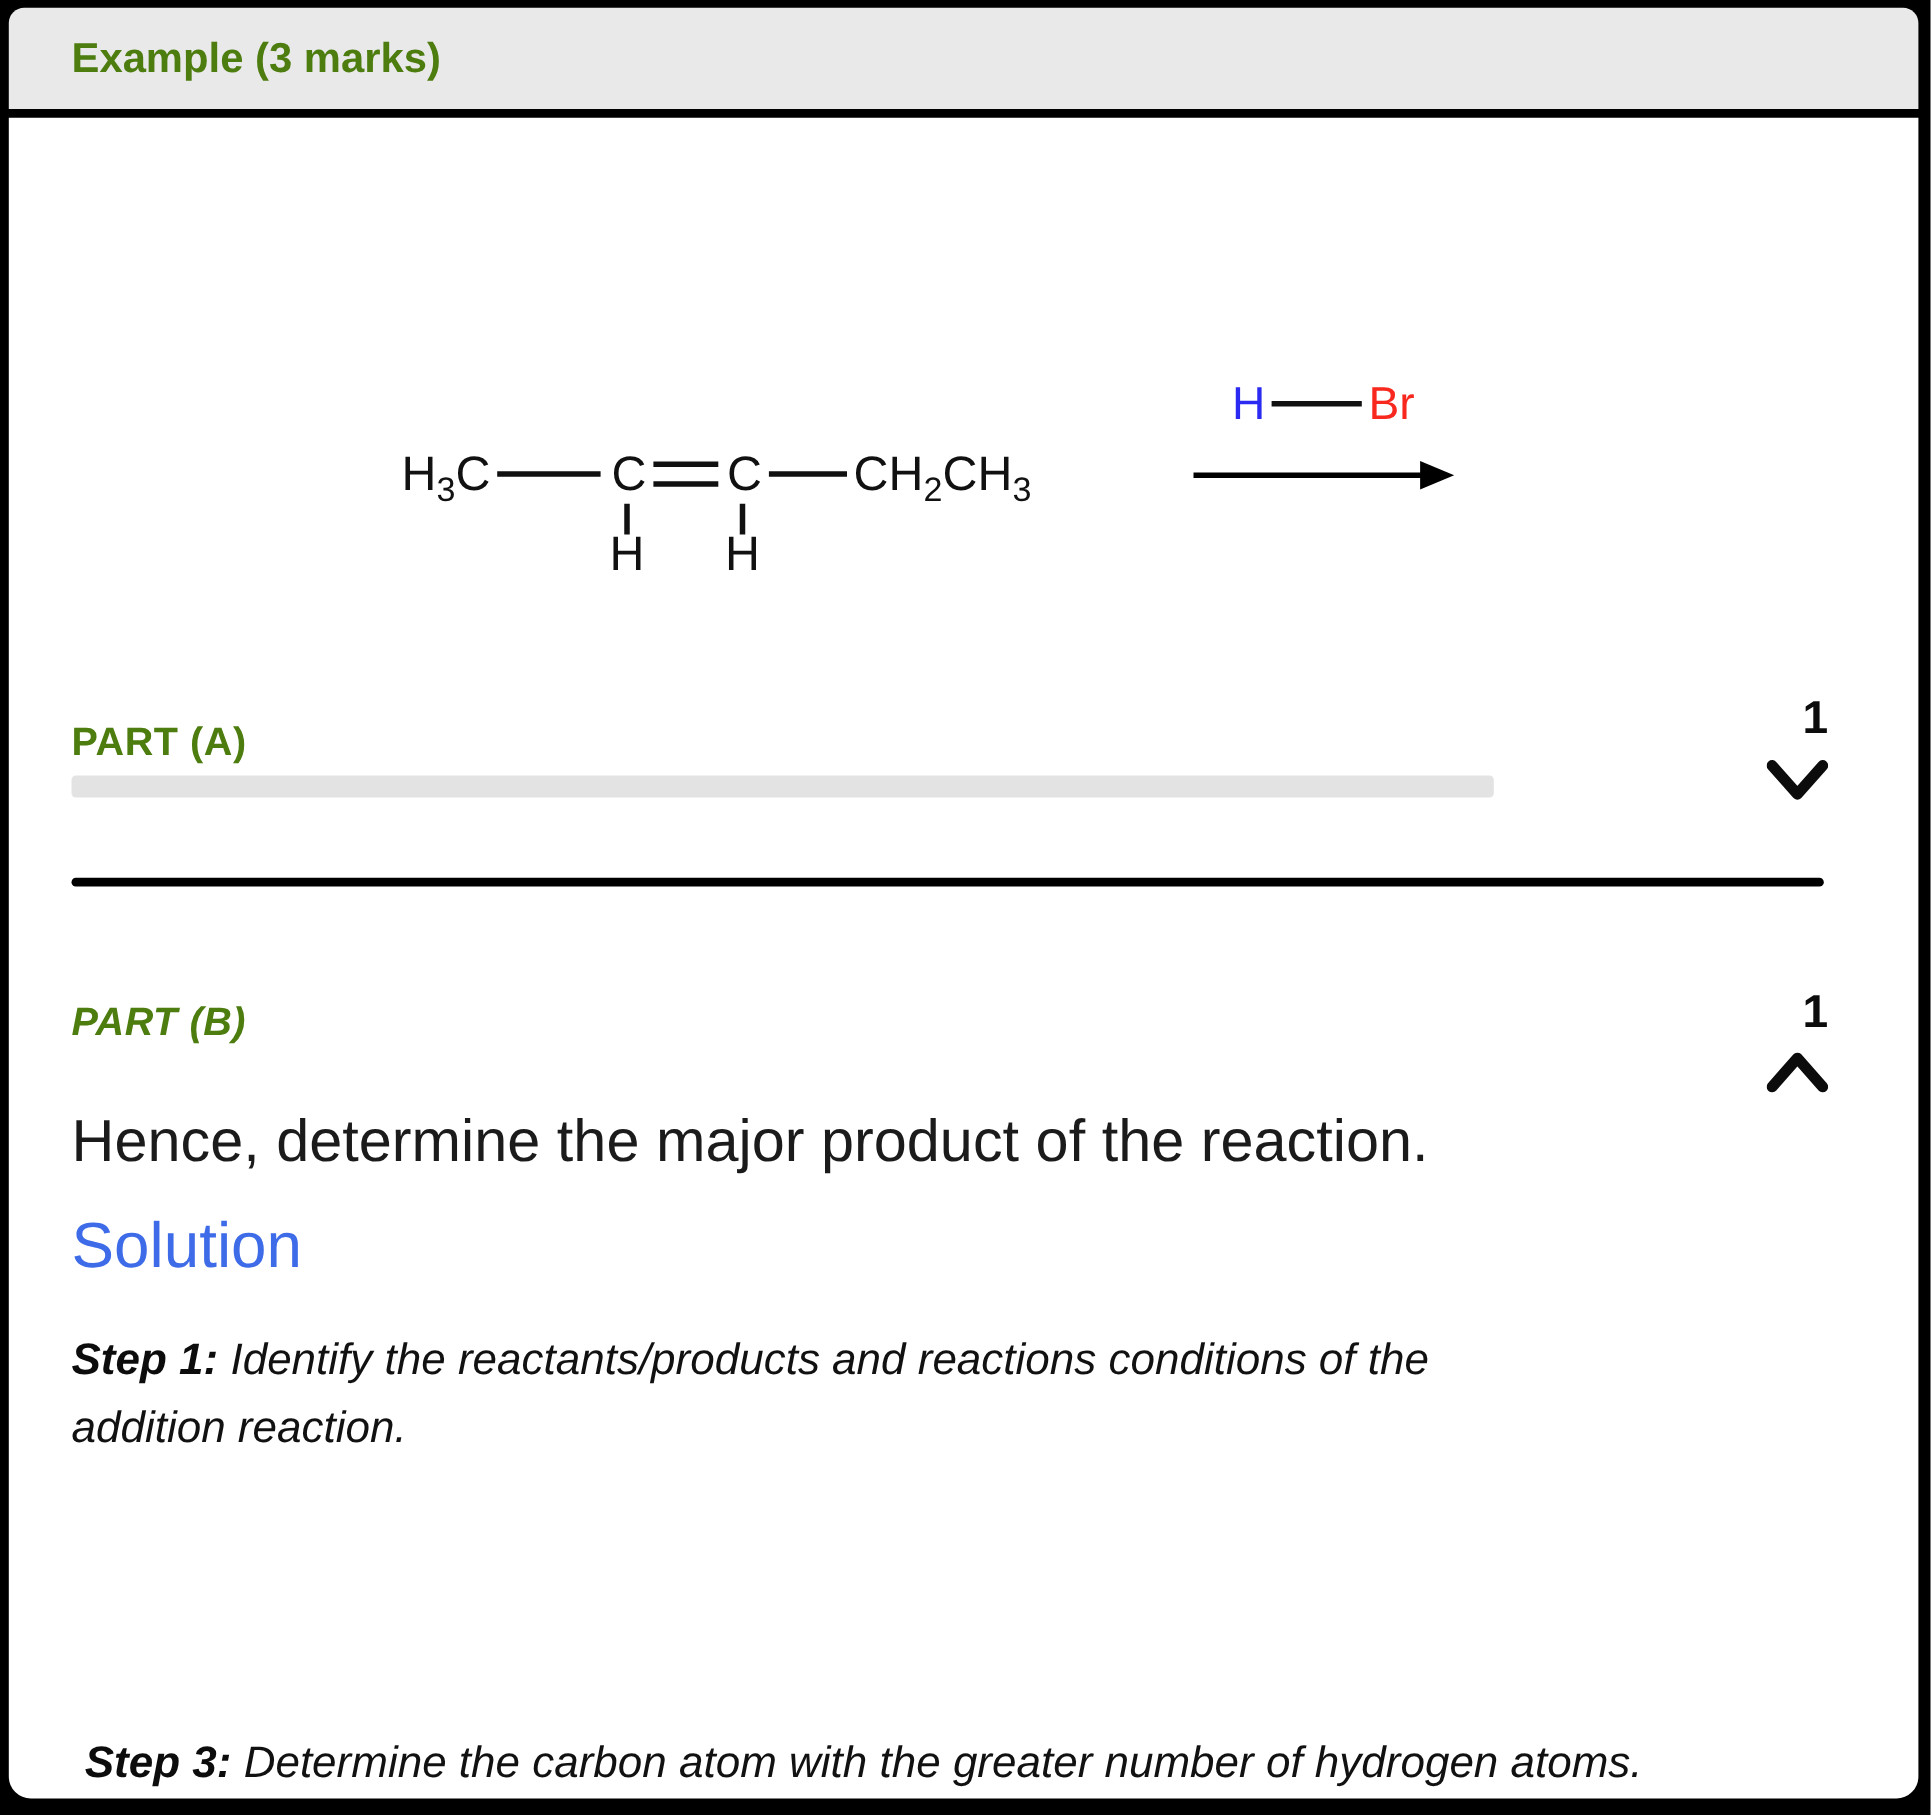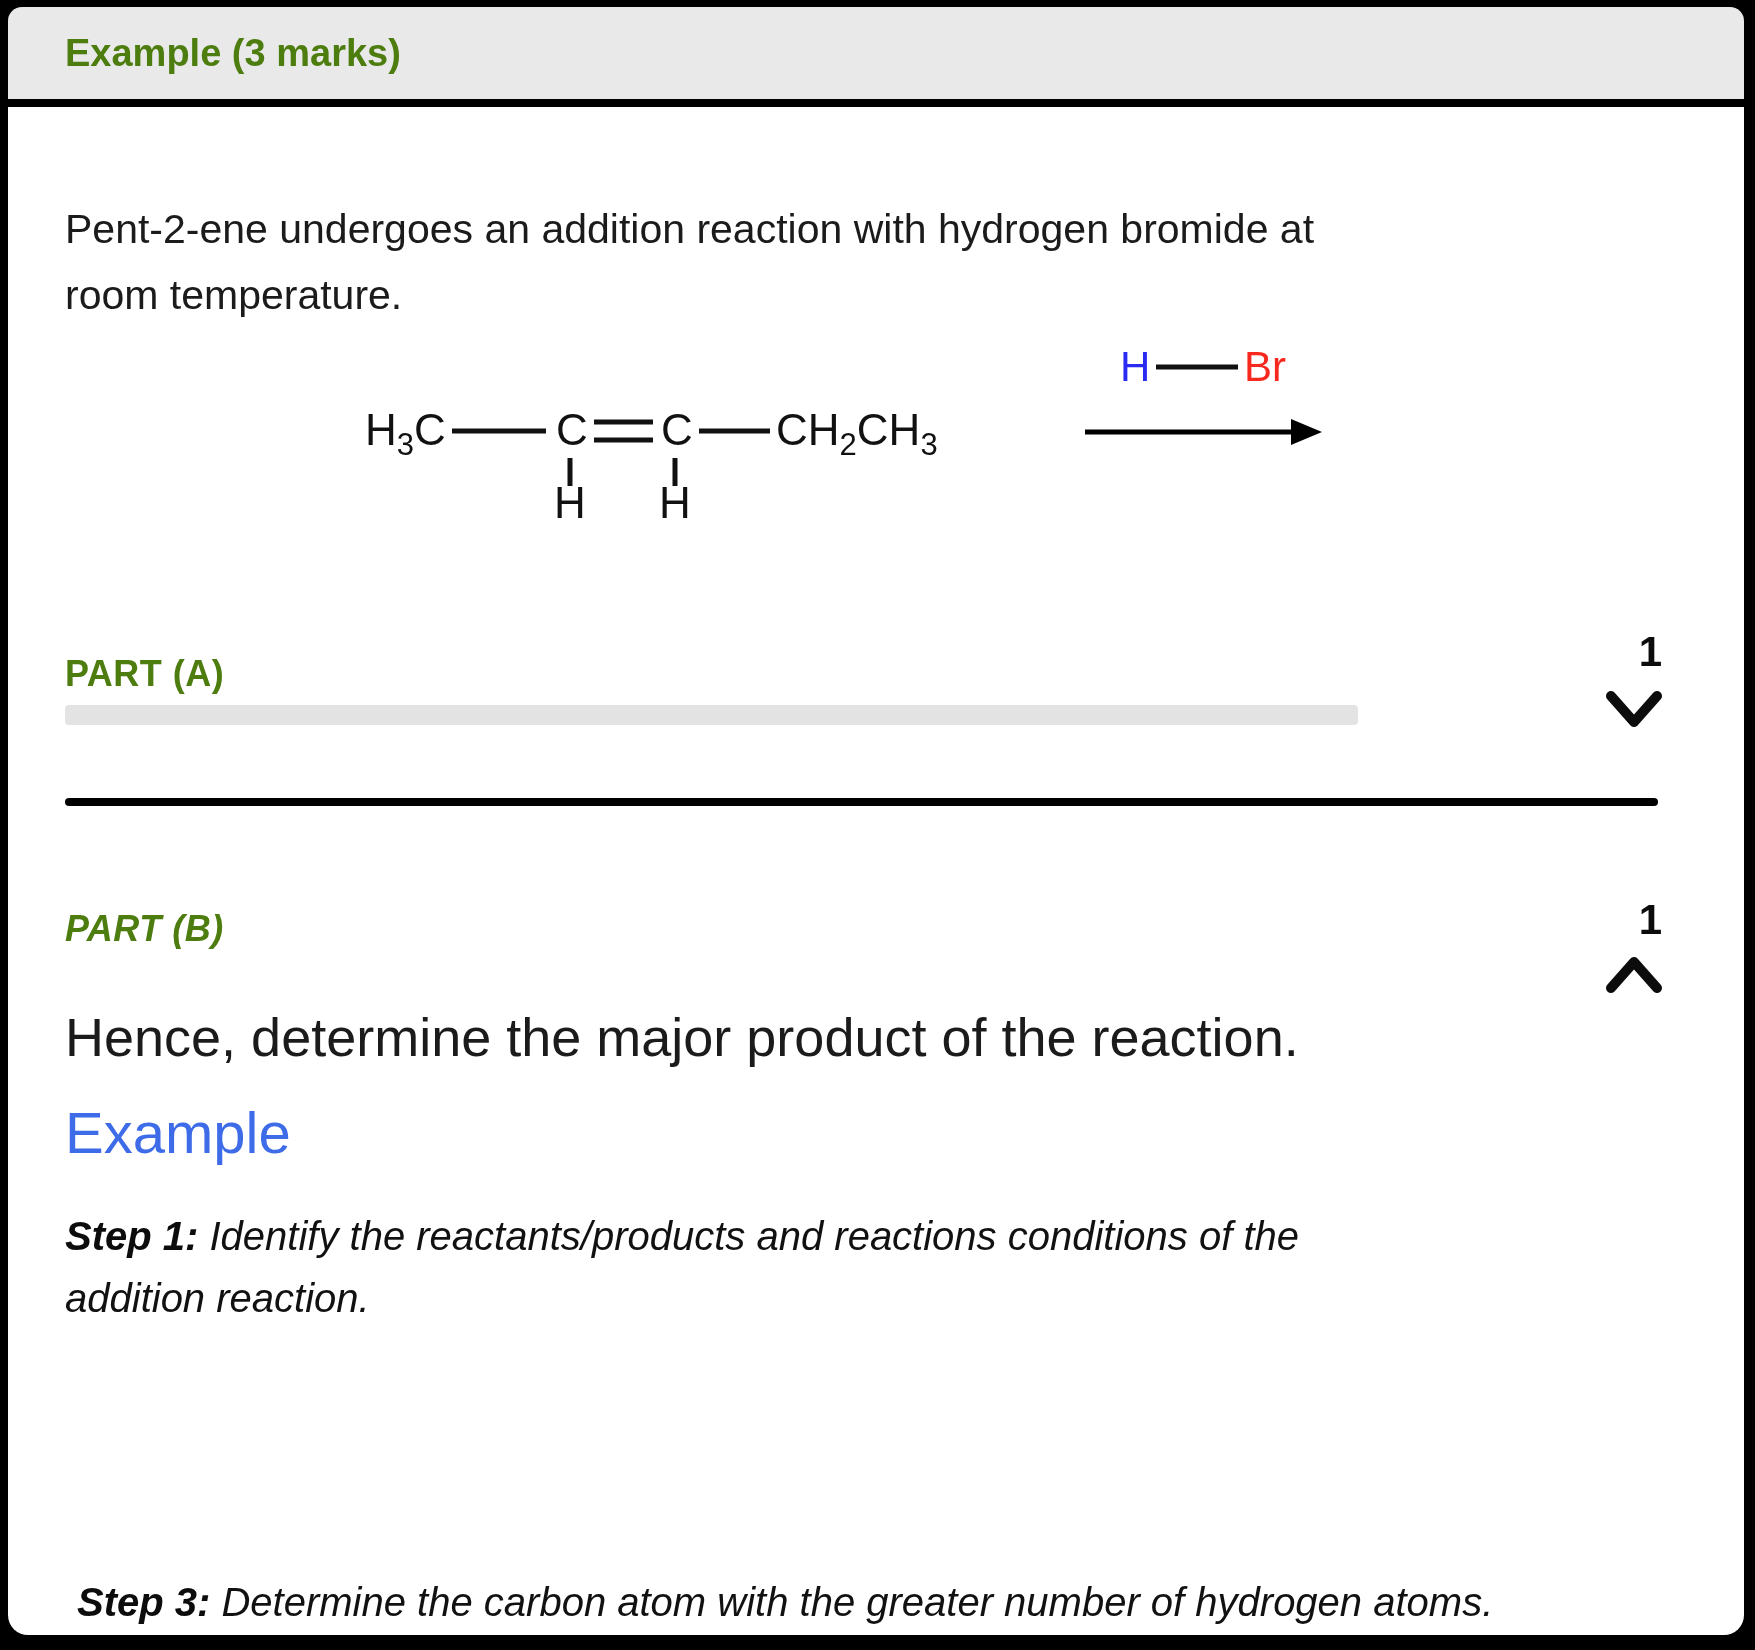--- a/index.html
+++ b/index.html
@@ -79,21 +79,20 @@
 </style>
 </head>
 <body>
 
 <header class="card-header">
   <span class="title">Example (3 marks)</span>
 </header>
 
 <main class="content">
 
-  <p class="question">Pent-2-ene undergoes an addition reaction with hydrogen bromide at<br>room temperature.</p>
 
   <svg class="structure-svg" viewBox="0 0 975 225" xmlns="http://www.w3.org/2000/svg">
 
     <g fill="#111">
       <text x="15" y="145" font-size="44"><tspan>H</tspan><tspan dy="10" font-size="31">3</tspan><tspan dy="-10" font-size="44">C</tspan></text>
       <line x1="102" y1="131" x2="196" y2="131" stroke="#111" stroke-width="5"></line>
       <text x="206" y="145" font-size="44">C</text>
       <line x1="244" y1="122" x2="303" y2="122" stroke="#111" stroke-width="5"></line>
       <line x1="244" y1="140" x2="303" y2="140" stroke="#111" stroke-width="5"></line>
       <text x="311" y="145" font-size="44">C</text>
@@ -129,20 +128,20 @@
 
   <h2 class="part-heading part-b-heading">PART (B)</h2>
   <div class="marks marks-b">1</div>
   <p class="part-b-question">Hence, determine the major product of the reaction.</p>
   <button class="chevron-btn chevron-b" aria-label="collapse part b">
     <svg viewBox="0 0 56 38" width="56" height="38">
       <polyline points="5,32 28,6 51,32" fill="none" stroke="#0c0c0c" stroke-width="10" stroke-linecap="round" stroke-linejoin="round"></polyline>
     </svg>
   </button>
 
-  <h2 class="solution-heading" style="color: rgb(62, 108, 232);">Example</h2>
+  <h2 class="solution-heading" style="color: rgb(62, 108, 232);">Solution</h2>
 
   <p class="step step-1"><b>Step 1:</b> <span>Identify the reactants/products and reactions conditions of the<br>addition reaction.</span></p>
 
 
   <p class="step step-3"><b>Step 3:</b> <span>Determine the carbon atom with the greater number of hydrogen atoms.</span></p>
 
 </main>
 
 </body></html>

